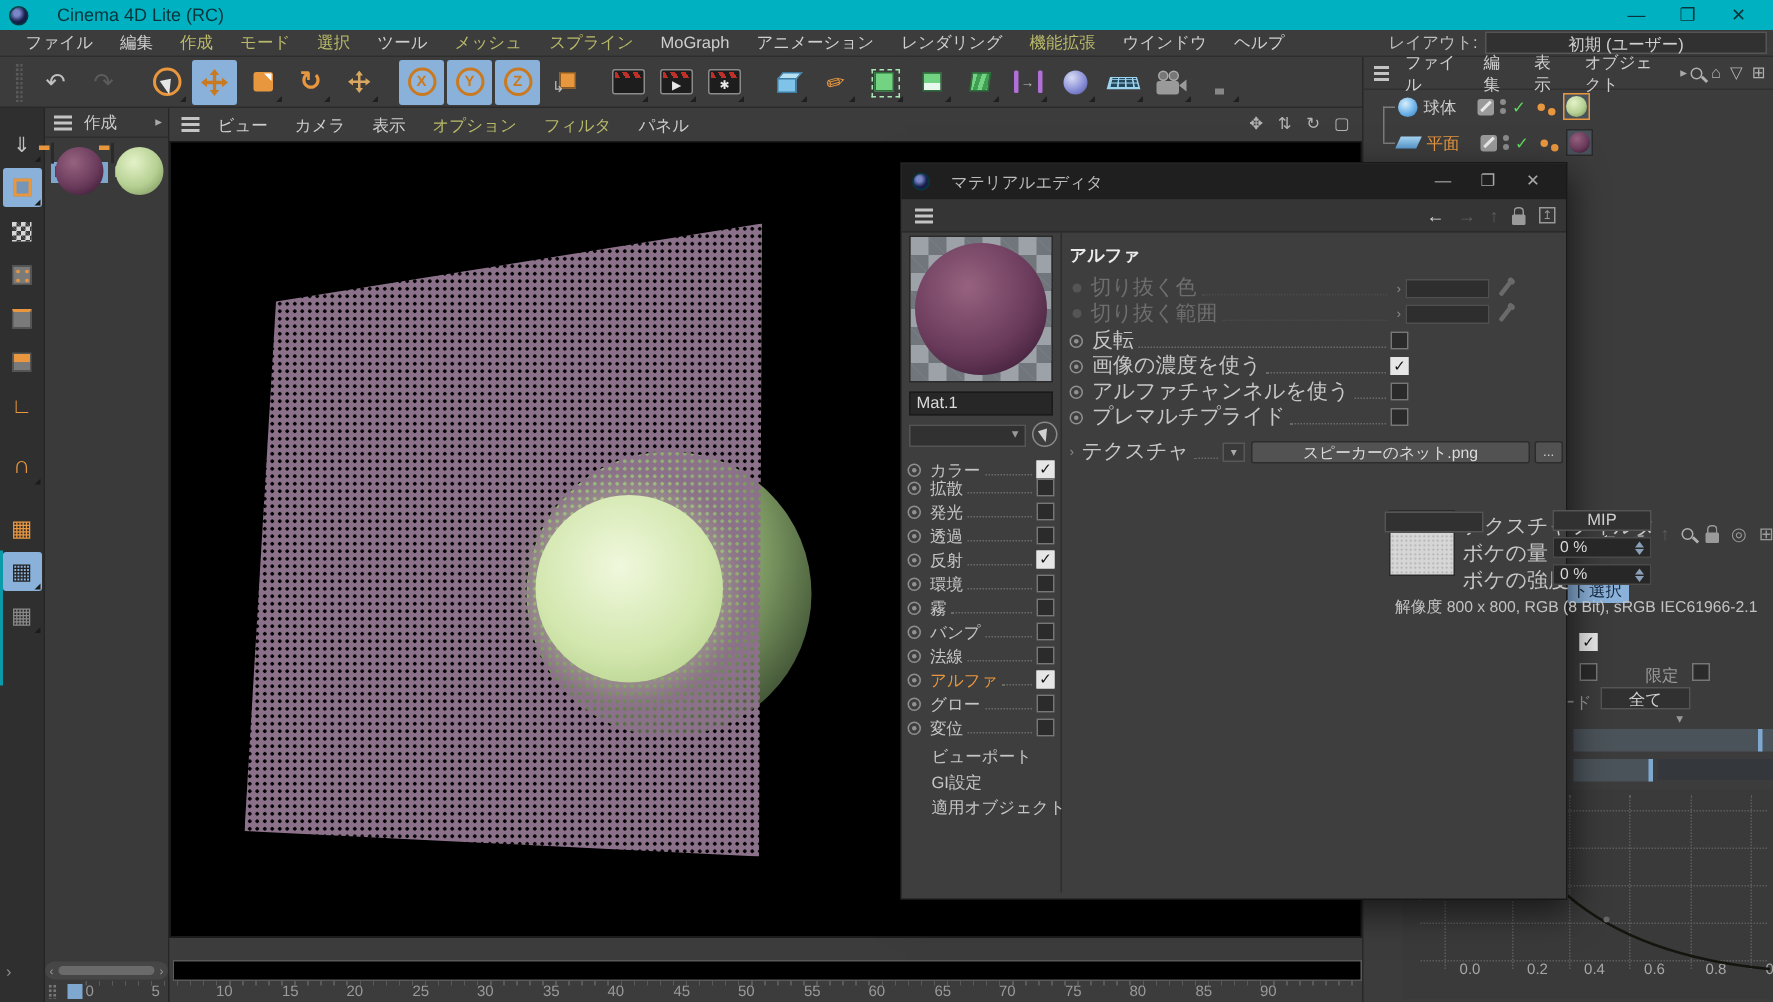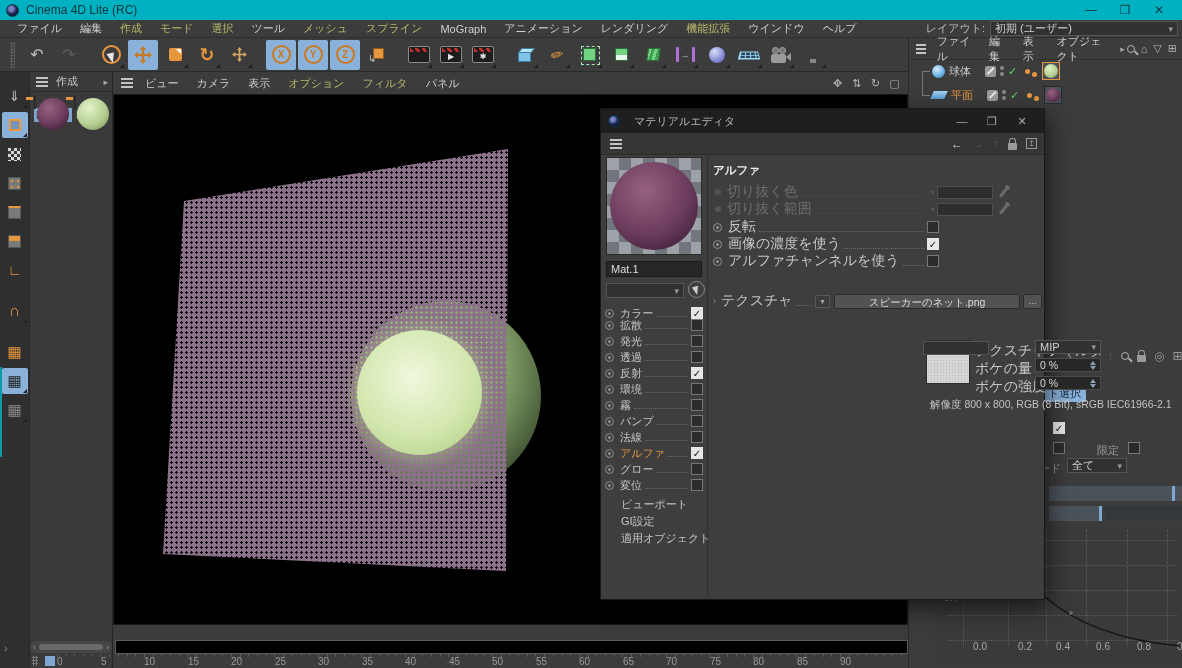--- a/index.html
+++ b/index.html
@@ -1,32 +1,32 @@
 <!DOCTYPE html>
 <html><head>
 <meta charset="utf-8">
 <style>
   * { margin:0; padding:0; box-sizing:border-box; }
   html,body { width:1182px; height:668px; overflow:hidden; background:#3c3c3c;
     font-family:"Liberation Sans","DejaVu Sans",sans-serif; font-size:11px; color:#c8c8c8; }
 
   
-  #titlebar { position:absolute; left:0; top:0; width:1182px; height:20px; background:#00b2c1; display:flex; align-items:center; padding:0 6px; }
+  #titlebar { position:absolute; left:0; top:0; width:1182px; height:20px; background:#00b2c1; display:flex; align-items:center; padding:0 6px;gap:12px; }
   .app-icon { width:13px; height:13px; border-radius:50%; background:radial-gradient(circle at 38% 35%, #7a86c8 0 20%, #1a2250 55%, #0a1030 100%); border:1px solid #063a40; margin-right:7px; }
   #titlebar .t { color:#07353b; font-size:12px; }
   .wbtns { margin-left:auto; display:flex; }
   .wbtn { width:34px; height:18px; text-align:center; line-height:18px; color:#07353b; font-size:12px; }
 
   
   #menubar { position:absolute; left:0; top:20px; width:1182px; height:18px; background:#3c3c3c; border-bottom:1px solid #2e2e2e; display:flex; align-items:center; padding-left:8px; }
   .mi { padding:0 9px; color:#cfcfcf; cursor:default; }
   .mi[data-accent="yes"] { color:#b9b96a; }
   #layout-area { margin-left:auto; display:flex; align-items:center; margin-right:4px; }
   #layout-area .lbl { color:#bdbdbd; margin-right:5px; }
-  .dd { background:#313131; border:1px solid #555; height:15px; display:flex; align-items:center; padding:0 4px; color:#d0d0d0; }
+  .dd { background:#313131; border:1px solid #555; height:15px; display:flex; align-items:center; padding:0 4px; color:#d0d0d0;flex-direction:column; }
   .dd .caret { margin-left:auto; color:#999; font-size:9px; }
   #layout-dd { width:188px; }
 
   
   #toolbar { position:absolute; left:0; top:38px; width:908px; height:34px; background:#3c3c3c; border-bottom:1px solid #2a2a2a; display:flex; align-items:center; padding-left:10px; }
   .grip { width:5px; height:26px; margin-right:6px;
     background-image:radial-gradient(#5a5a5a 1px, transparent 1.1px); background-size:3px 3px; }
   .tbtn { width:30px; height:30px; margin:0 1px; border-radius:2px; display:flex; align-items:center; justify-content:center; position:relative; background:#3c3c3c; }
   .tbtn.sel { background:#8ab1d9; }
   .tbtn.sub::after { content:""; position:absolute; right:2px; bottom:2px; border-left:4px solid transparent; border-bottom:4px solid #1f1f1f; }
@@ -727,20 +727,26 @@
       <span class="a-lbl">画像の濃度を使う</span>
       <span class="leader"></span>
       <span class="cb" data-state="checked"></span>
     </div>
     <div class="a-row" style="left:0; top:97px; width:226px">
       <span class="rad"></span>
       <span class="a-lbl">アルファチャンネルを使う</span>
       <span class="leader"></span>
       <span class="cb" data-state="unchecked"></span>
     </div>
+    <div class="a-row" style="left:0; top:114px; width:226px">
+      <span class="rad"></span>
+      <span class="a-lbl">プレマルチプライド</span>
+      <span class="leader"></span>
+      <span class="cb" data-state="unchecked"></span>
+    </div>
 
     <div class="a-row" style="left:0; top:137px; width:329px">
       <span class="gt" style="margin-left:0">›</span>
       <span class="a-lbl" style="margin-left:2px">テクスチャ</span>
       <span class="leader"></span>
       <span class="mini-dd">▾</span>
       <span id="tex-file-btn">スピーカーのネット.png</span>
       <span id="tex-browse">...</span>
     </div>
 

